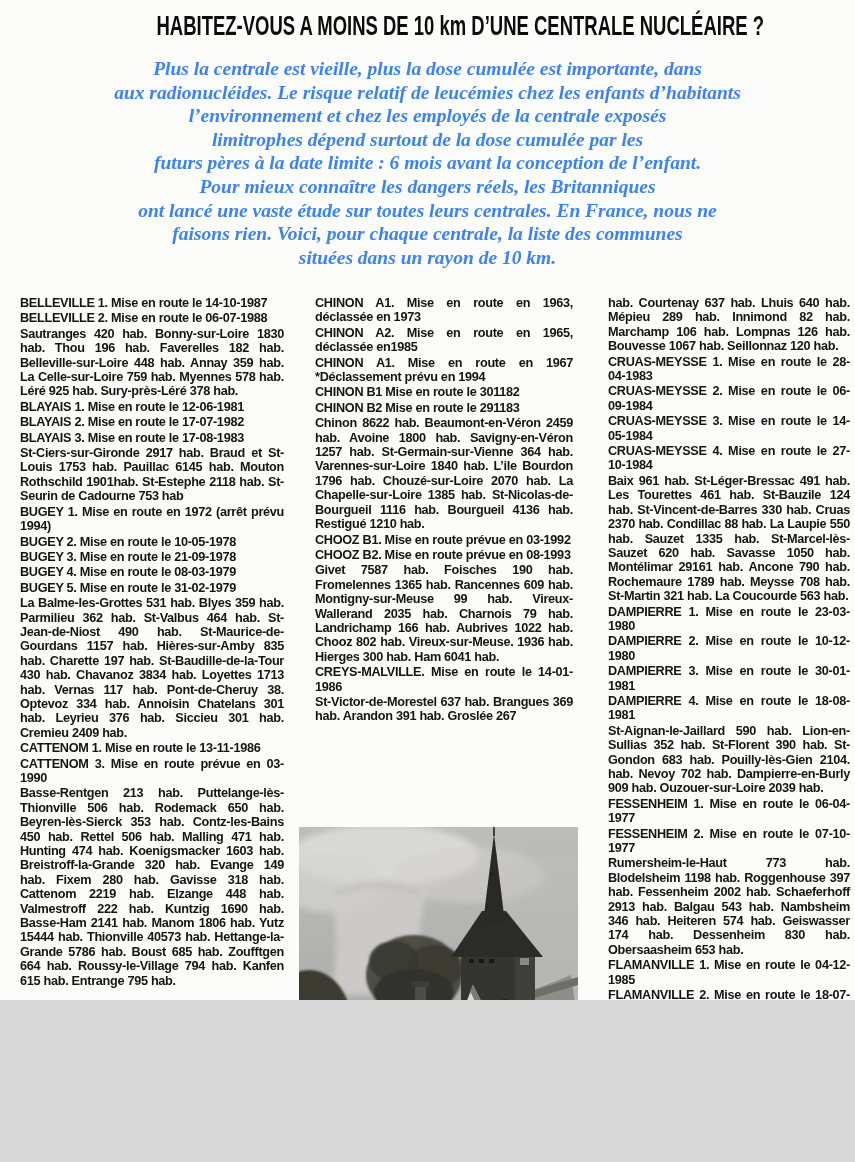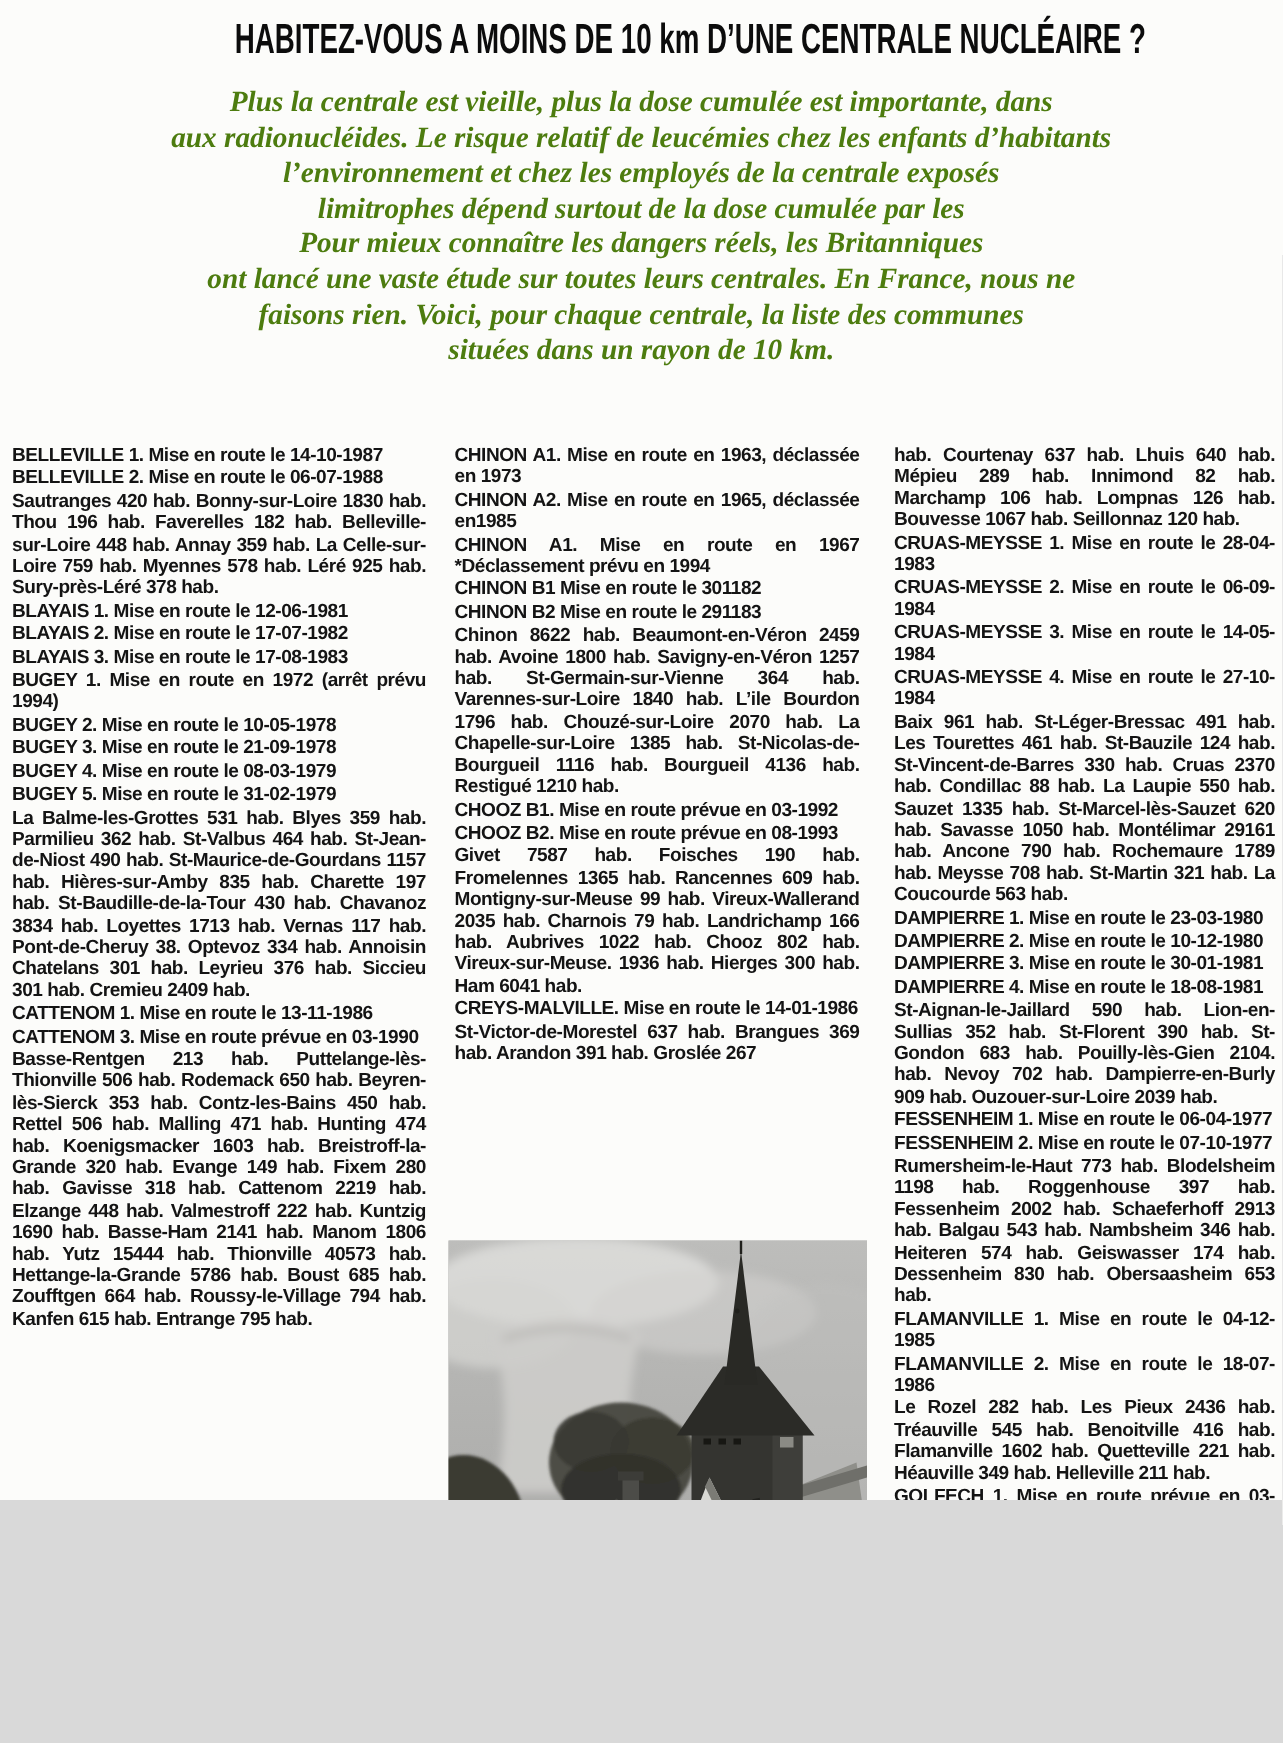--- a/index.html
+++ b/index.html
@@ -28,34 +28,34 @@
     color:#0c0c0c;
   }
   
   .intro{
     position:absolute;top:57px;left:0;width:855px;
     text-align:center;
     font-family:"Liberation Serif",serif;
     font-style:italic;
     font-weight:bold;
     font-size:19.5px;
-    color:#4d7c0f;
+    color:#3b82f6;
   }
   .intro p{margin:0;line-height:23.6px;}
   
   .col{
     position:absolute;top:296px;
     text-align:justify;
     font-size:12.7px;
     font-weight:bold;
     line-height:14.4px;
     letter-spacing:-0.3px;
     color:#141414;
   }
-  .col p{margin:0 0 1px 0;}
+  .col p{margin:0 0 1px 12px;}
   .col1{left:8px;width:276px;}
   .col2{left:303px;width:270px;}
   .col3{left:596px;width:254px;}
   
   .photo{
     position:absolute;left:299px;top:827px;
     width:279px;height:335px;margin:0;
     background:#aaaaa8;
   }
   .photo svg{display:block;}
@@ -67,33 +67,35 @@
 
   <div class="title-wrap">
     <h1 class="title" style="margin:0;">HABITEZ-VOUS A MOINS DE 10 km D’UNE CENTRALE NUCLÉAIRE ?</h1>
   </div>
 
   <div class="intro">
       <p class="intro-line">Plus la centrale est vieille, plus la dose cumulée est importante, dans</p>
       <p class="intro-line">aux radionucléides. Le risque relatif de leucémies chez les enfants d’habitants</p>
       <p class="intro-line">l’environnement et chez les employés de la centrale exposés</p>
       <p class="intro-line">limitrophes dépend surtout de la dose cumulée par les</p>
+      <p class="intro-line">futurs pères à la date limite : 6 mois avant la conception de l’enfant.</p>
       <p class="intro-line">Pour mieux connaître les dangers réels, les Britanniques</p>
       <p class="intro-line">ont lancé une vaste étude sur toutes leurs centrales. En France, nous ne</p>
       <p class="intro-line">faisons rien. Voici, pour chaque centrale, la liste des communes</p>
       <p class="intro-line">situées dans un rayon de 10 km.</p>
     </div>
 
   <div class="col col1">
       <p class="block">BELLEVILLE 1. Mise en route le 14-10-1987</p>
       <p class="block">BELLEVILLE 2. Mise en route le 06-07-1988</p>
       <p class="block">Sautranges 420 hab. Bonny-sur-Loire 1830 hab. Thou 196 hab. Faverelles 182 hab. Belleville-sur-Loire 448 hab. Annay 359 hab. La Celle-sur-Loire 759 hab. Myennes 578 hab. Léré 925 hab. Sury-près-Léré 378 hab.</p>
       <p class="block">BLAYAIS 1. Mise en route le 12-06-1981</p>
       <p class="block">BLAYAIS 2. Mise en route le 17-07-1982</p>
       <p class="block">BLAYAIS 3. Mise en route le 17-08-1983</p>
+      <p class="block">St-Ciers-sur-Gironde 2917 hab. Braud et St-Louis 1753 hab. Pauillac 6145 hab. Mouton Rothschild 1901hab. St-Estephe 2118 hab. St-Seurin de Cadourne 753 hab</p>
       <p class="block">BUGEY 1. Mise en route en 1972 (arrêt prévu 1994)</p>
       <p class="block">BUGEY 2. Mise en route le 10-05-1978</p>
       <p class="block">BUGEY 3. Mise en route le 21-09-1978</p>
       <p class="block">BUGEY 4. Mise en route le 08-03-1979</p>
       <p class="block">BUGEY 5. Mise en route le 31-02-1979</p>
       <p class="block">La Balme-les-Grottes 531 hab. Blyes 359 hab. Parmilieu 362 hab. St-Valbus 464 hab. St-Jean-de-Niost 490 hab. St-Maurice-de-Gourdans 1157 hab. Hières-sur-Amby 835 hab. Charette 197 hab. St-Baudille-de-la-Tour 430 hab. Chavanoz 3834 hab. Loyettes 1713 hab. Vernas 117 hab. Pont-de-Cheruy 38. Optevoz 334 hab. Annoisin Chatelans 301 hab. Leyrieu 376 hab. Siccieu 301 hab. Cremieu 2409 hab.</p>
       <p class="block">CATTENOM 1. Mise en route le 13-11-1986</p>
       <p class="block">CATTENOM 3. Mise en route prévue en 03-1990</p>
       <p class="block">Basse-Rentgen 213 hab. Puttelange-lès-Thionville 506 hab. Rodemack 650 hab. Beyren-lès-Sierck 353 hab. Contz-les-Bains 450 hab. Rettel 506 hab. Malling 471 hab. Hunting 474 hab. Koenigsmacker 1603 hab. Breistroff-la-Grande 320 hab. Evange 149 hab. Fixem 280 hab. Gavisse 318 hab. Cattenom 2219 hab. Elzange 448 hab. Valmestroff 222 hab. Kuntzig 1690 hab. Basse-Ham 2141 hab. Manom 1806 hab. Yutz 15444 hab. Thionville 40573 hab. Hettange-la-Grande 5786 hab. Boust 685 hab. Zoufftgen 664 hab. Roussy-le-Village 794 hab. Kanfen 615 hab. Entrange 795 hab.</p>
     </div>

